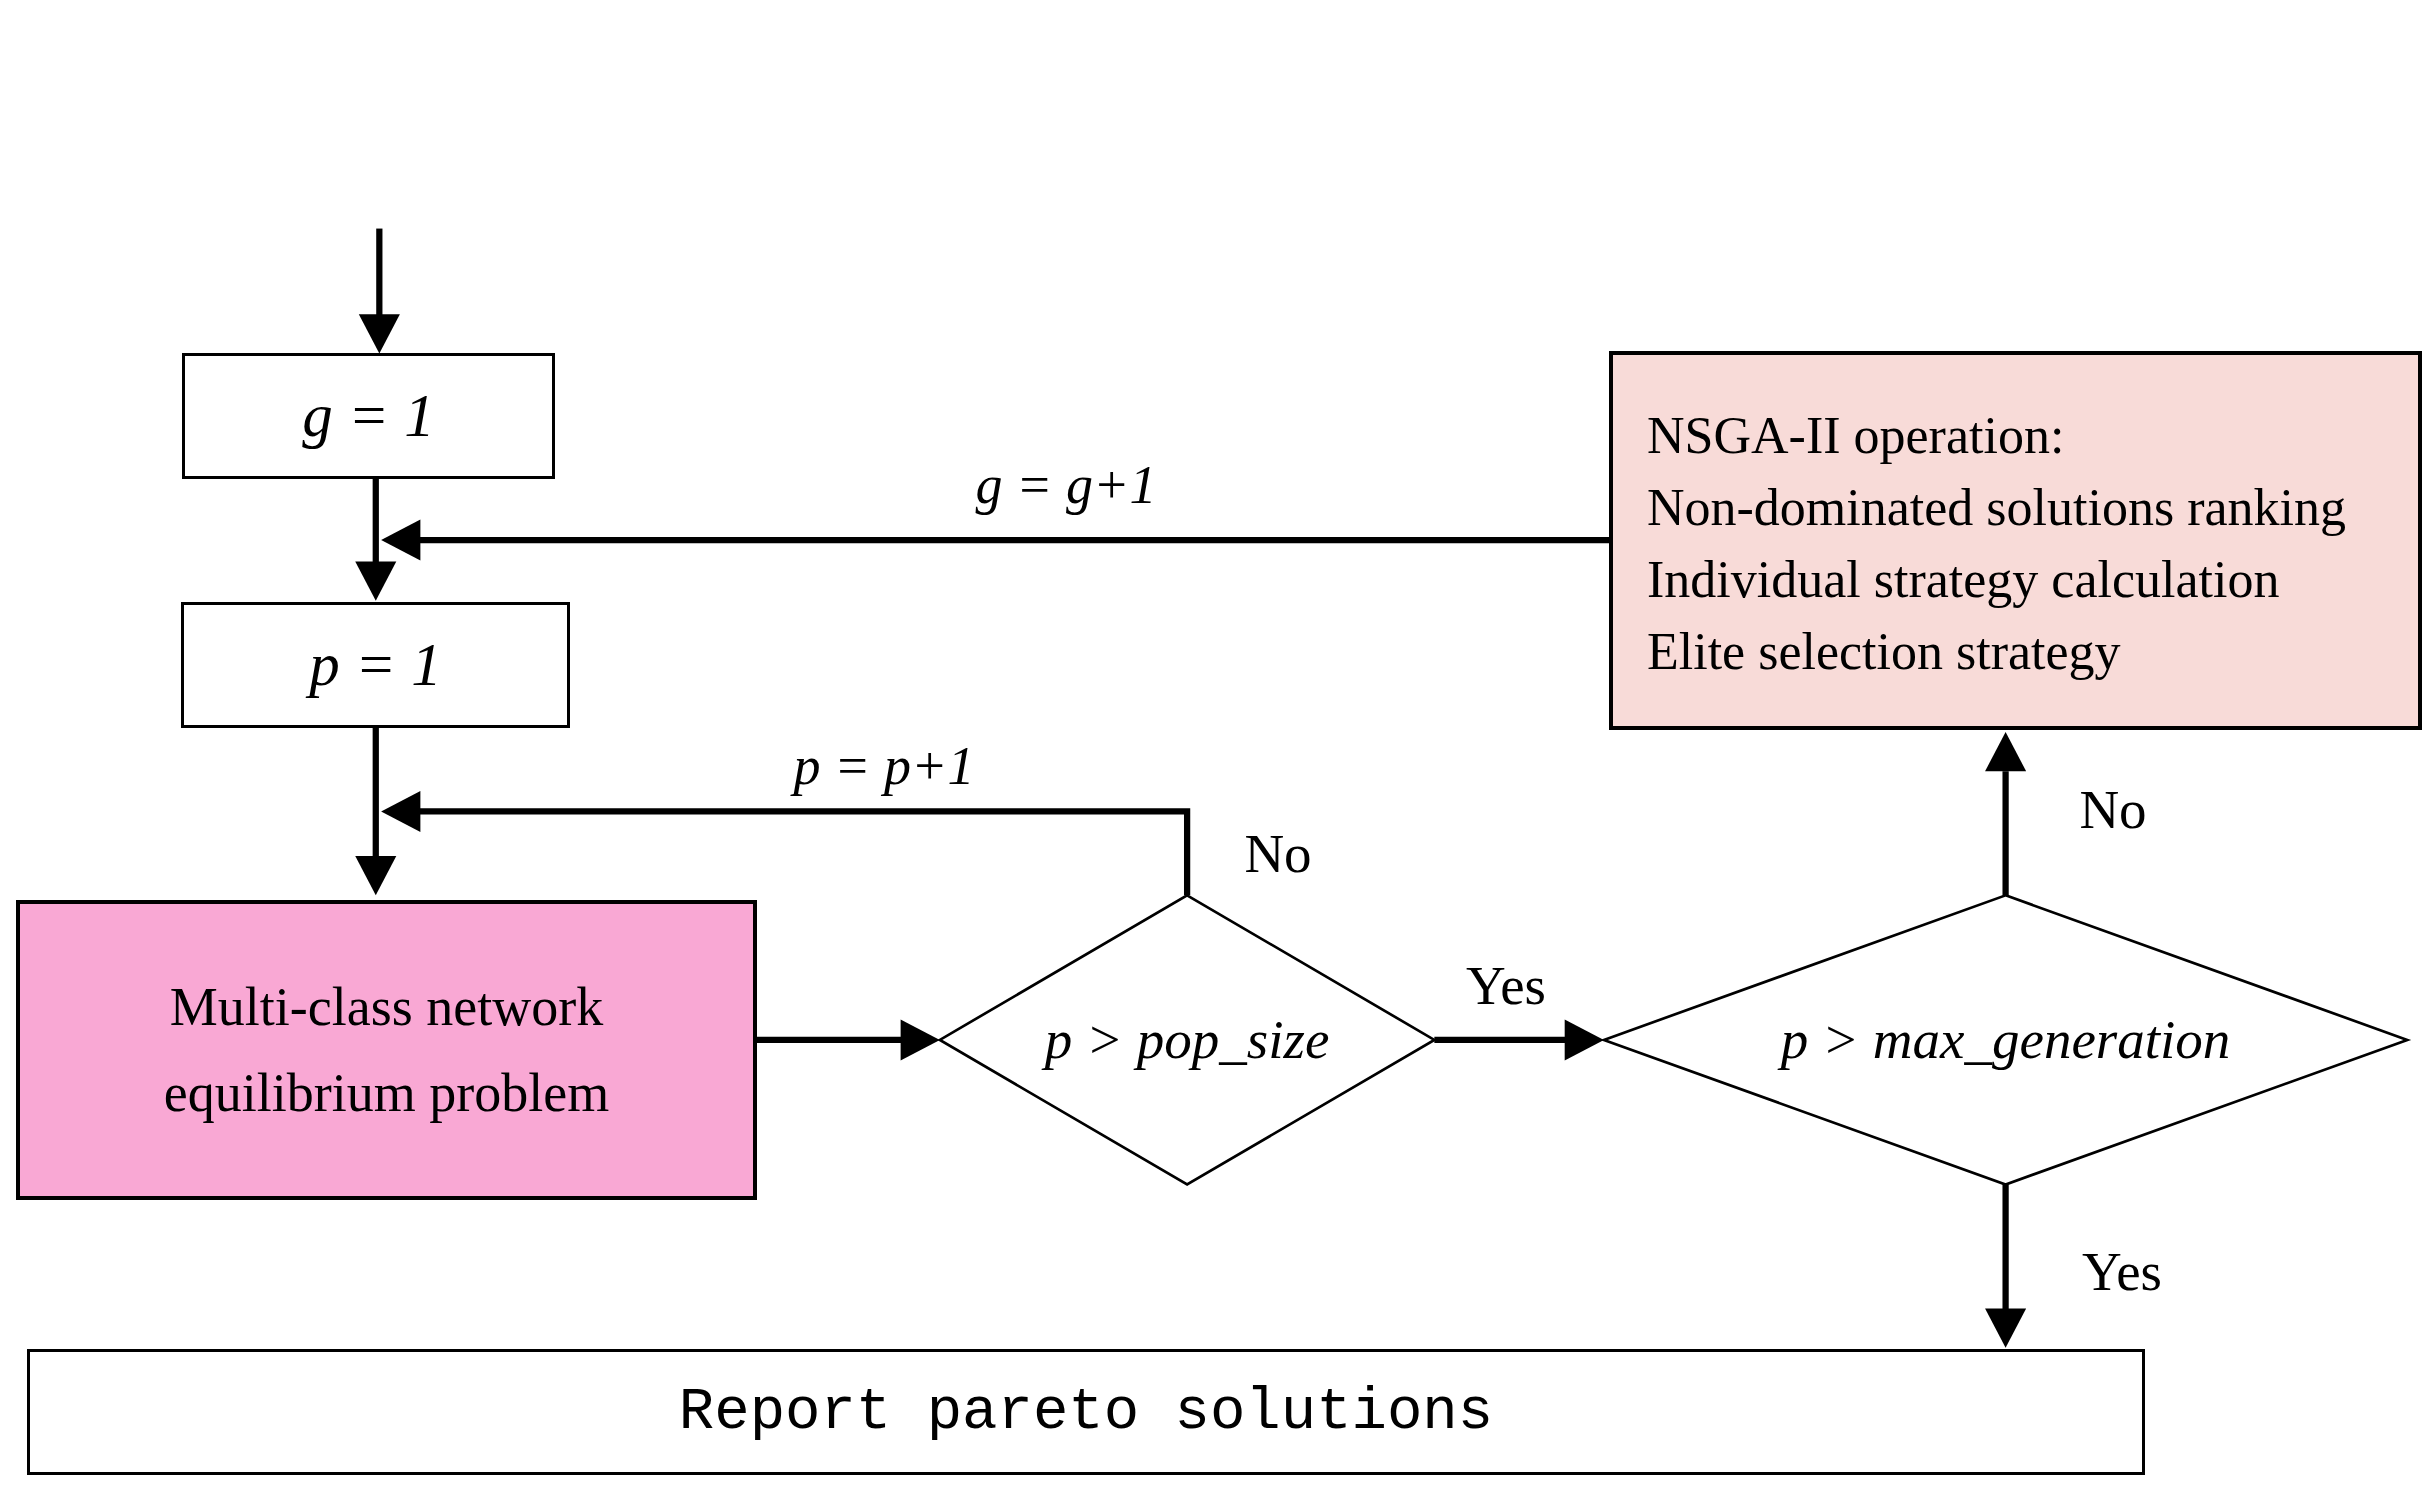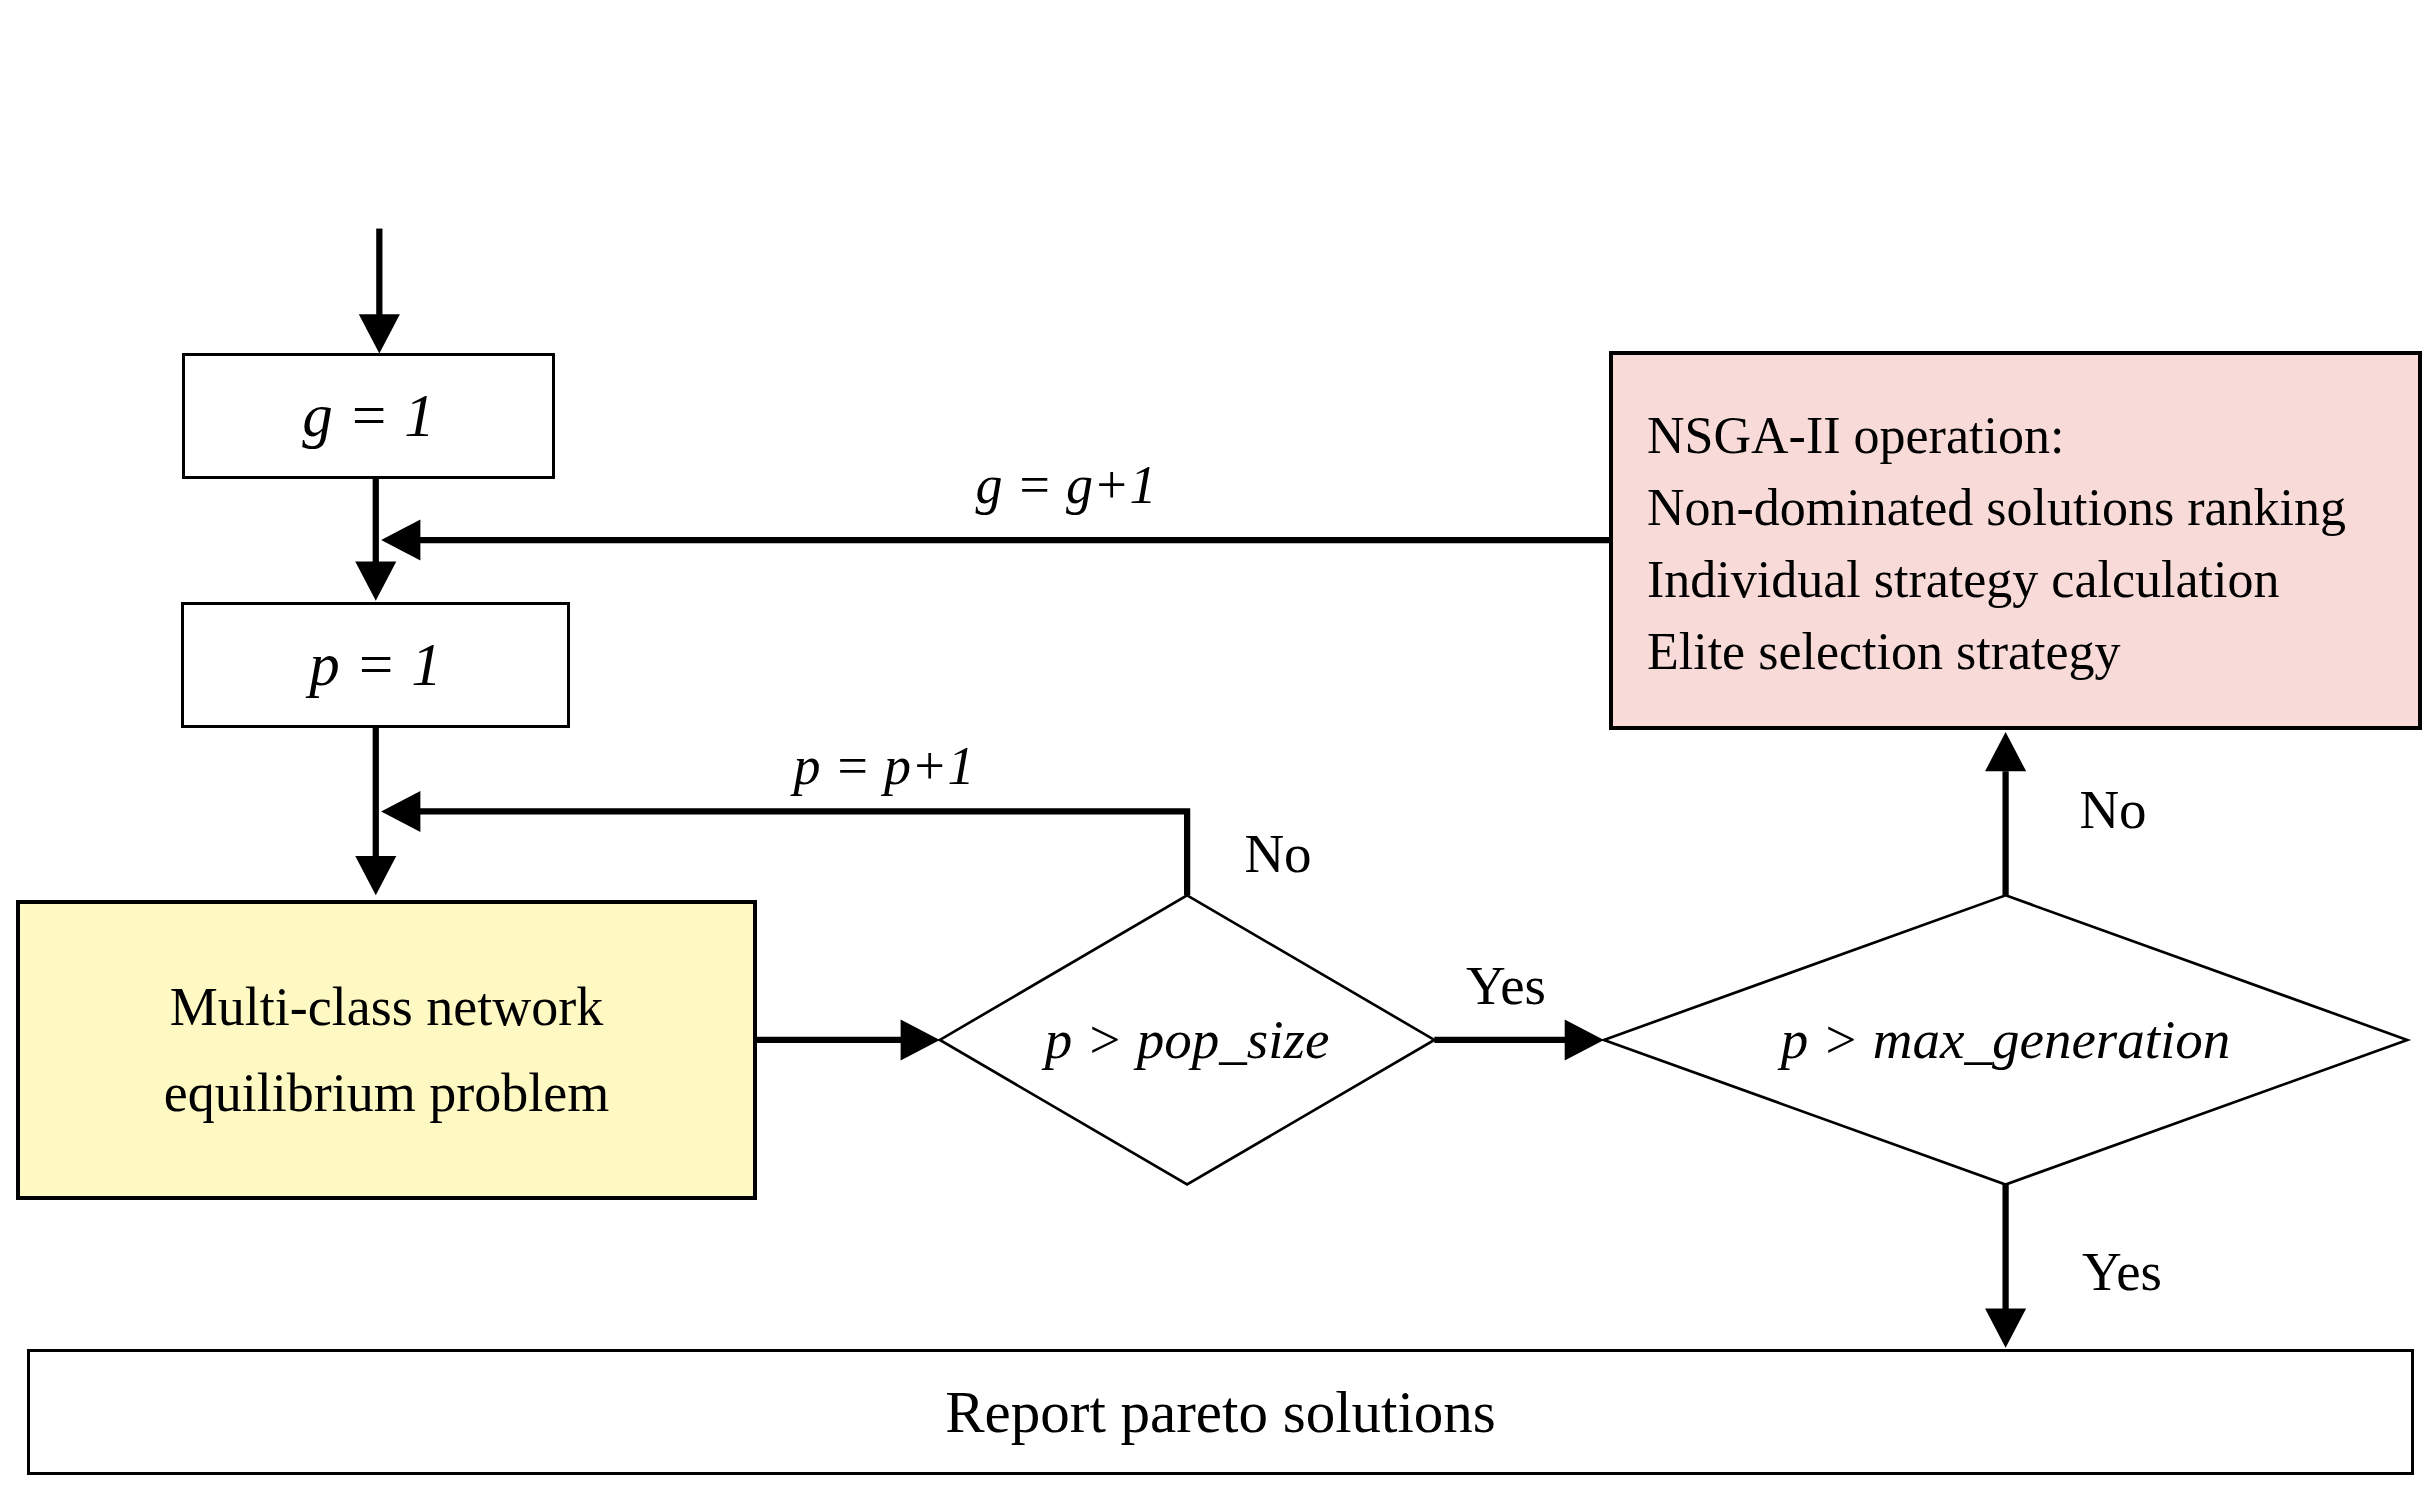--- a/index.html
+++ b/index.html
@@ -132,28 +132,28 @@
 
   <div class="node border-5 pink" style="left: 1609px; top: 351px; width: 813px; height: 379px; background: rgb(248, 219, 216);">
     <div class="nsga-text">
       <span class="line-text">NSGA-II operation:</span>
       <span class="line-text">Non-dominated solutions ranking</span>
       <span class="line-text">Individual strategy calculation</span>
       <span class="line-text">Elite selection strategy</span>
     </div>
   </div>
 
-  <div class="node border-5 pink col-center-flex" style="left: 16px; top: 900px; width: 741px; height: 300px; background: #fef9c3;">
+  <div class="node border-5 pink col-center-flex" style="left: 16px; top: 900px; width: 741px; height: 300px; background: #f9a8d4;">
     <div class="multi-text">
       <span class="line-text">Multi-class network</span>
       <span class="line-text">equilibrium problem</span>
     </div>
   </div>
 
-  <div class="node border-4 center-flex" style="left:27px; top:1349px; width:2387px; height:126px;">
+  <div class="node border-4 center-flex" style="left:27px; top:1349px; width:2118px; height:126px;font-family:Liberation Mono, monospace;">
     <span class="report-label">Report pareto solutions</span>
   </div>
 
   <div class="diamond-label center-flex" style="left:940px; top:895px; width:494px; height:289px;">p &gt; pop_size</div>
   <div class="diamond-label center-flex" style="left:1604px; top:895px; width:803px; height:289px;">p &gt; max_generation</div>
 
   <div class="edge-label math" style="left:1066px; top:485px;">g = g+1</div>
   <div class="edge-label math" style="left:884px; top:766px;">p = p+1</div>
   <div class="edge-label" style="left:1278px; top:853px;">No</div>
   <div class="edge-label" style="left:1506px; top:985px;">Yes</div>

